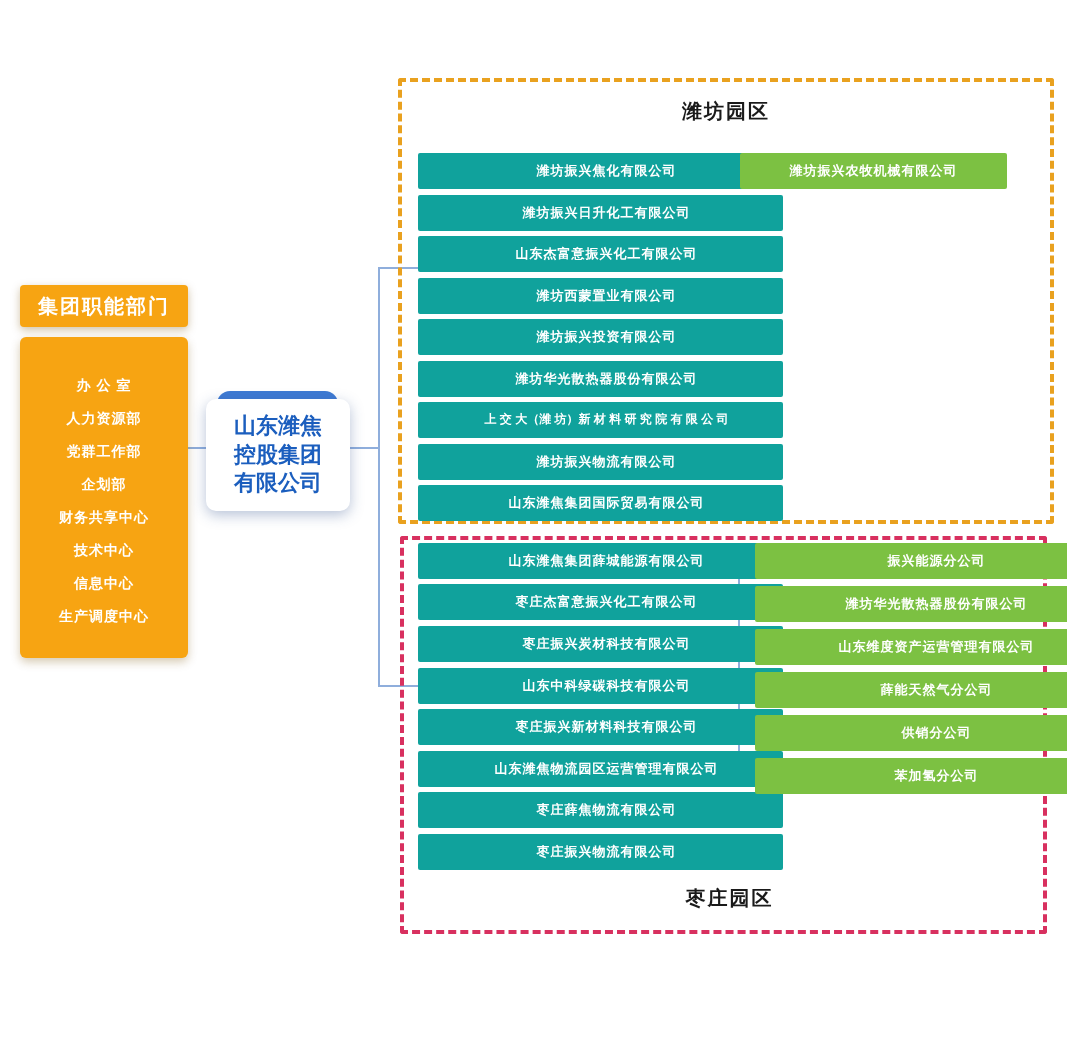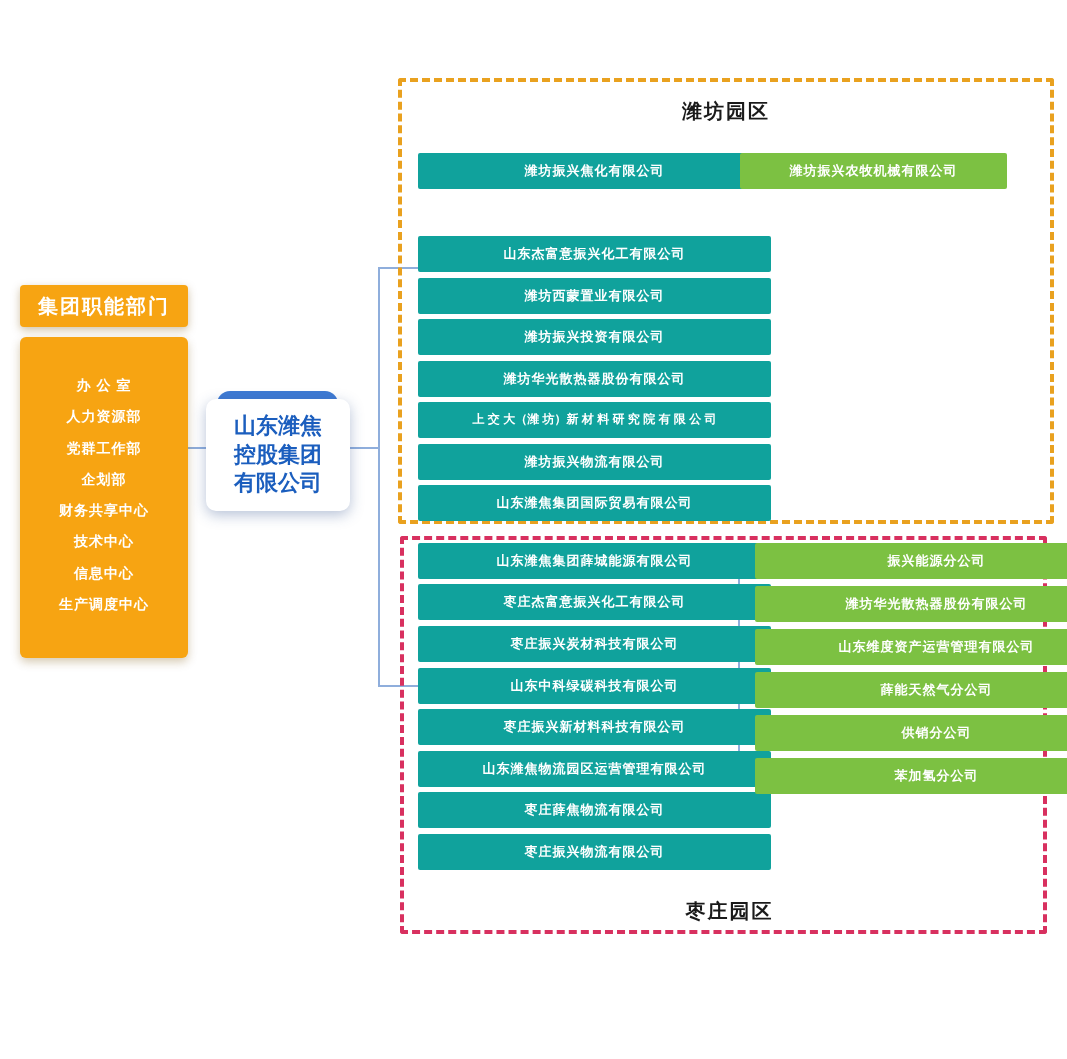--- a/index.html
+++ b/index.html
@@ -15,21 +15,21 @@
   .dept-header {
     position:absolute; left:20px; top:285px; width:168px; height:42px;
     background:#F7A412; border-radius:4px; color:#fff; font-weight:bold;
     font-size:20px; display:flex; align-items:center; justify-content:center;
     letter-spacing:2px; box-shadow:0 3px 8px rgba(120,80,0,.35);
   }
   .dept-body {
     position:absolute; left:20px; top:337px; width:168px; height:321px;
     background:#F7A412; border-radius:6px; box-shadow:0 4px 10px rgba(120,80,0,.3);
     display:flex; flex-direction:column; justify-content:space-between;
-    padding:40px 0 44px 0; box-sizing:border-box;
+    padding:40px 0 32px 0; box-sizing:border-box;
   }
   .dept-item {
     color:#fff; font-weight:bold; font-size:14px; text-align:center;
     letter-spacing:1px;
   }
 
   
   .root-accent {
     position:absolute; left:217px; top:391px; width:121px; height:26px;
     border-radius:13px; background:#3E7AD3;
@@ -47,29 +47,29 @@
 
   
   .park { position:absolute; border-radius:3px; }
   .park.wf { left:398px; top:78px;  width:648px; height:438px; border:4px dashed #E9A11F; }
   .park.zz { left:400px; top:536px; width:639px; height:390px; border:4px dashed #D8305F; }
   .park-title {
     position:absolute; left:0; right:0; text-align:center;
     font-size:20px; font-weight:bold; color:#1a1a1a; letter-spacing:2px;
   }
   .park-title.top { top:16px; }
-  .park-title.bottom { bottom:5px;margin-left:12px; }
+  .park-title.bottom { bottom:18px;margin-left:12px; }
 
   
   .node {
     position:absolute; height:36px; display:flex; align-items:center;
     justify-content:center; color:#fff; font-weight:bold; font-size:13px;
     text-align:center; border-radius:2px; line-height:1.1; letter-spacing:1px;
   }
-  .teal  { left:418px; width:353px; background:#10A29C; }
+  .teal  { left:418px; width:353px; background:#10A29C;padding-left:12px; }
   .green { width:267px; background:#7CC142; }
   .green.wf { left:740px; }
   .green.zz { left:755px;padding-left:48px; }
   .small { font-size:12px; letter-spacing:0; }
 </style>
 </head>
 <body>
 
 <div class="canvas">
 
@@ -106,20 +106,21 @@
   <div class="root-accent"></div>
   <div class="root-box">
     <span>山东潍焦控股集团有限公司</span>
   </div>
 
   <div class="park wf">
     <div class="park-title top">潍坊园区</div>
   </div>
 
   <div class="node teal" style="top:153px">潍坊振兴焦化有限公司</div>
+  <div class="node teal" style="top:195px">潍坊振兴日升化工有限公司</div>
   <div class="node teal" style="top:236px">山东杰富意振兴化工有限公司</div>
   <div class="node teal" style="top:278px">潍坊西蒙置业有限公司</div>
   <div class="node teal" style="top:319px">潍坊振兴投资有限公司</div>
   <div class="node teal" style="top:361px">潍坊华光散热器股份有限公司</div>
   <div class="node teal small" style="top:402px">上 交 大（潍 坊）新 材 料 研 究 院 有 限 公 司</div>
   <div class="node teal" style="top:444px">潍坊振兴物流有限公司</div>
   <div class="node teal" style="top:485px">山东潍焦集团国际贸易有限公司</div>
 
   <div class="node green wf" style="top:153px">潍坊振兴农牧机械有限公司</div>
 

